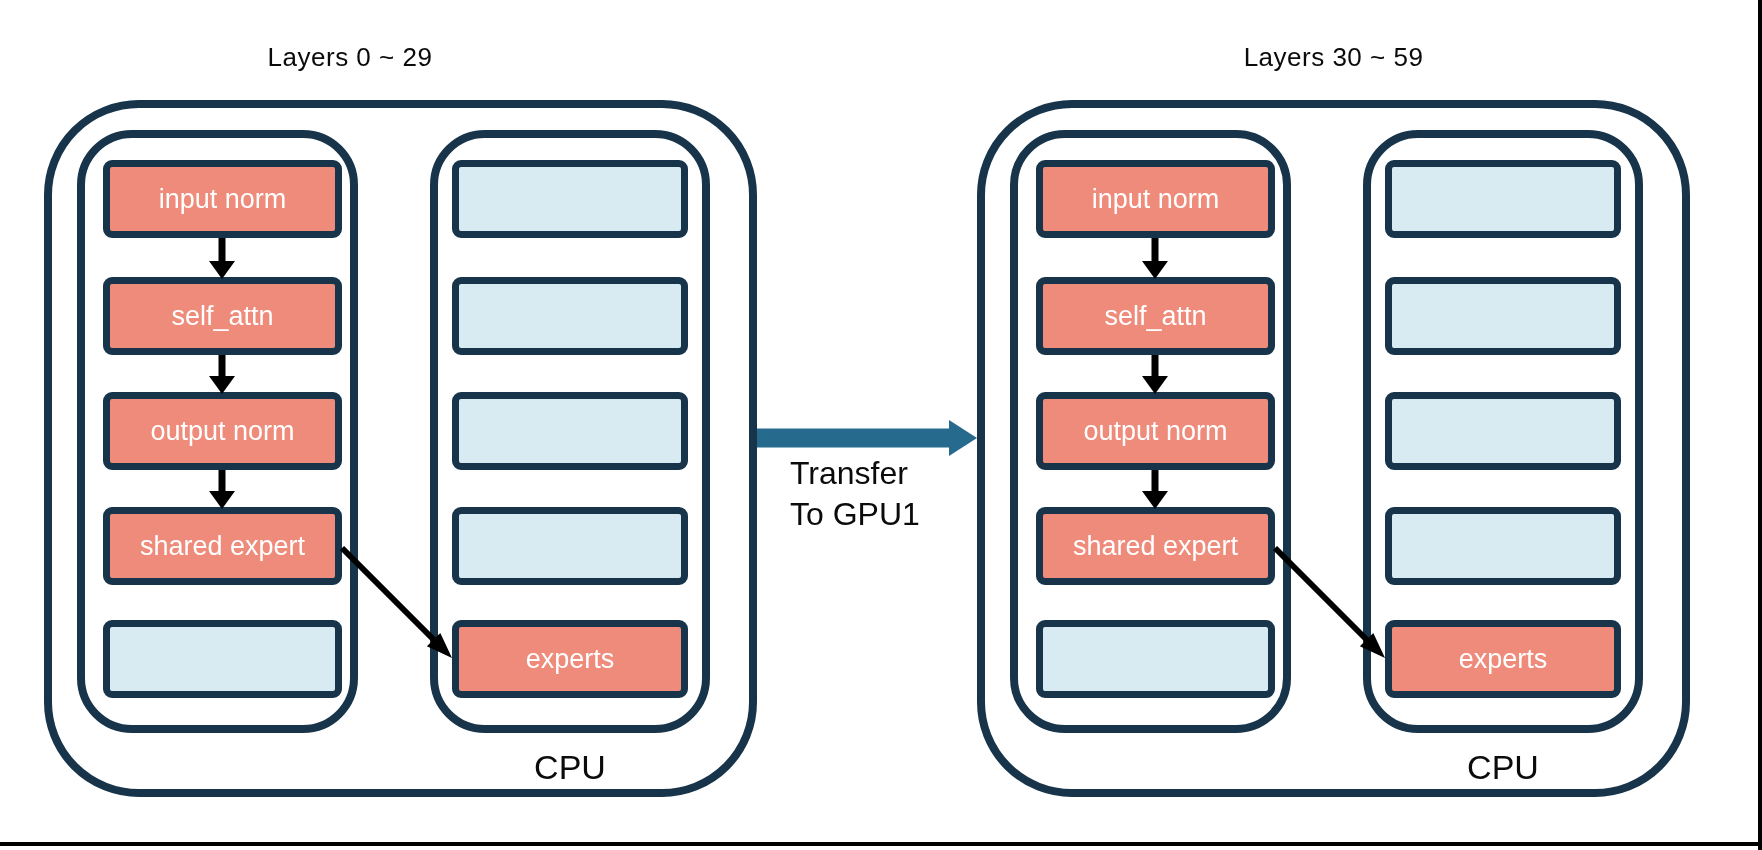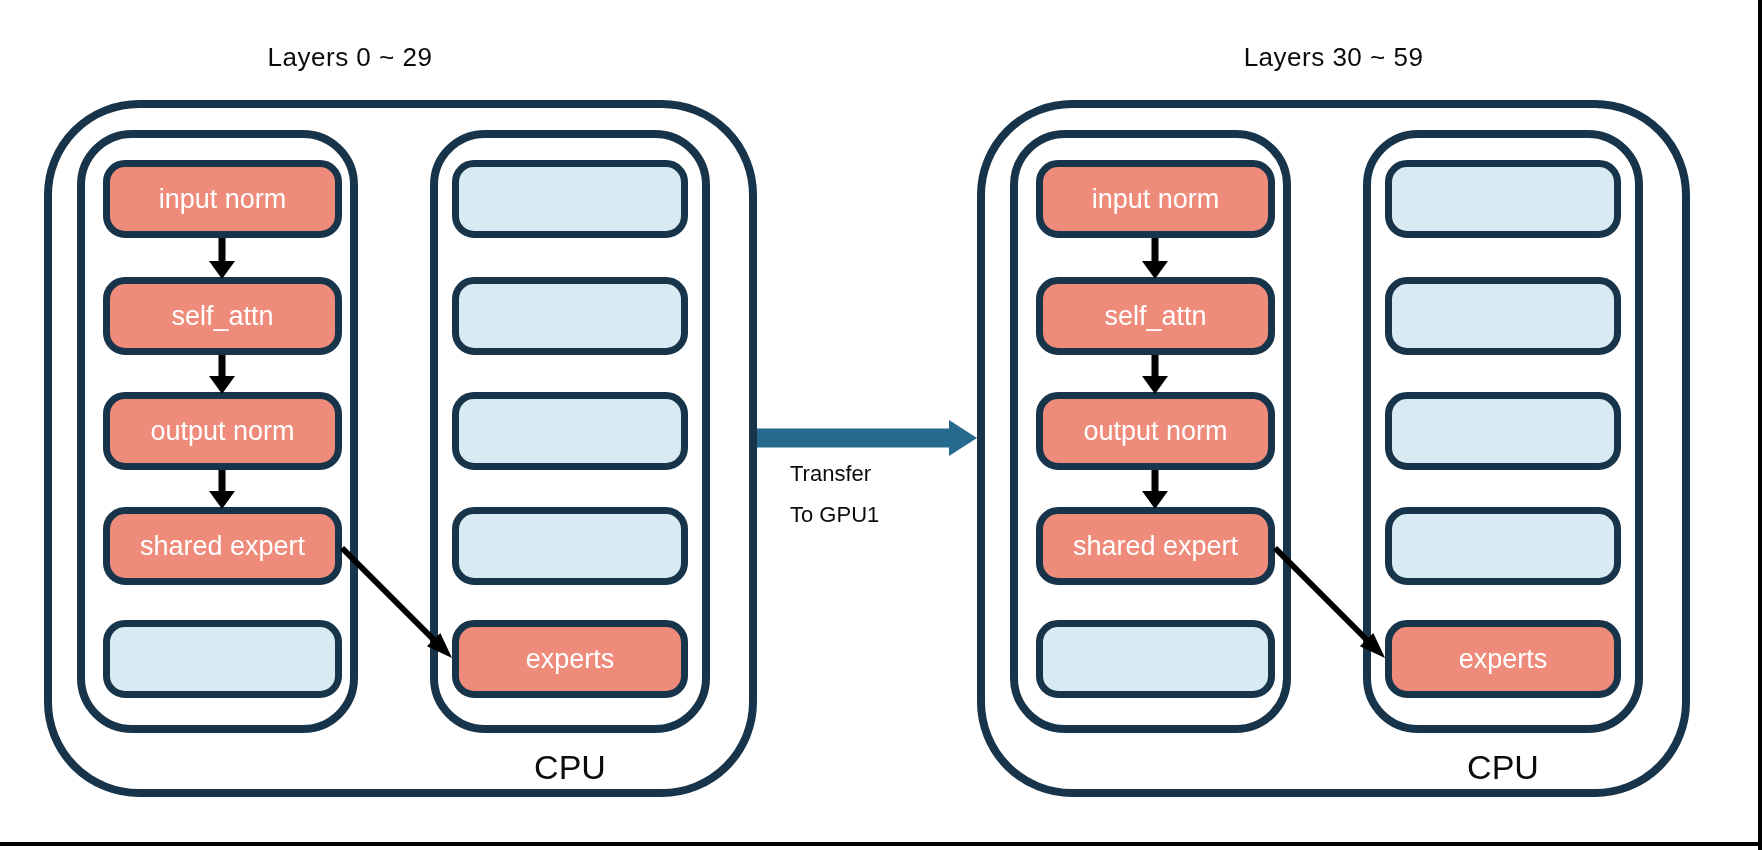--- a/index.html
+++ b/index.html
@@ -20,21 +20,21 @@
   }
   .group-outer{
     position:absolute;top:100px;width:713px;height:697px;
     border:8px solid var(--navy);border-radius:95px;background:#ffffff;
   }
   .column{
     position:absolute;top:130px;height:603px;
     border:8px solid var(--navy);border-radius:55px;background:#ffffff;
   }
   .node{
-    position:absolute;height:78px;border:7px solid var(--navy);border-radius:22px;
+    position:absolute;height:78px;border:7px solid var(--navy);border-radius:9px;
     display:flex;align-items:center;justify-content:center;
     font-size:27px;color:#ffffff;white-space:nowrap;
   }
   .node.filled{background:var(--salmon);}
   .node.empty{background:var(--lightblue);}
   .device-label{
     position:absolute;top:748px;font-size:34px;color:#0b0b0b;text-align:center;
   }
   
   .varrow{position:absolute;width:26px;}
@@ -56,21 +56,21 @@
     content:"";position:absolute;left:0;top:50%;transform:translateY(-50%);
     width:192px;height:19px;background:var(--teal);
   }
   .transfer-arrow::after{
     content:"";position:absolute;right:0;top:50%;transform:translateY(-50%);
     width:0;height:0;
     border-top:18px solid transparent;border-bottom:18px solid transparent;
     border-left:28px solid var(--teal);
   }
   .transfer-label{
-    position:absolute;left:790px;top:453px;font-size:22px;line-height:41px;color:#0b0b0b;
+    position:absolute;left:790px;top:453px;font-size:32px;line-height:41px;color:#0b0b0b;
   }
   .slide-edge-bottom{position:absolute;left:0;top:842px;width:100%;height:4px;background:#000;}
   .slide-edge-right{position:absolute;top:0;left:1758px;width:4px;height:100%;background:#000;}
 </style>
 </head>
 <body>
 
 <div id="canvas">
 
   <div class="group-title" style="left:0px;width:700px;">Layers 0 ~ 29</div>

